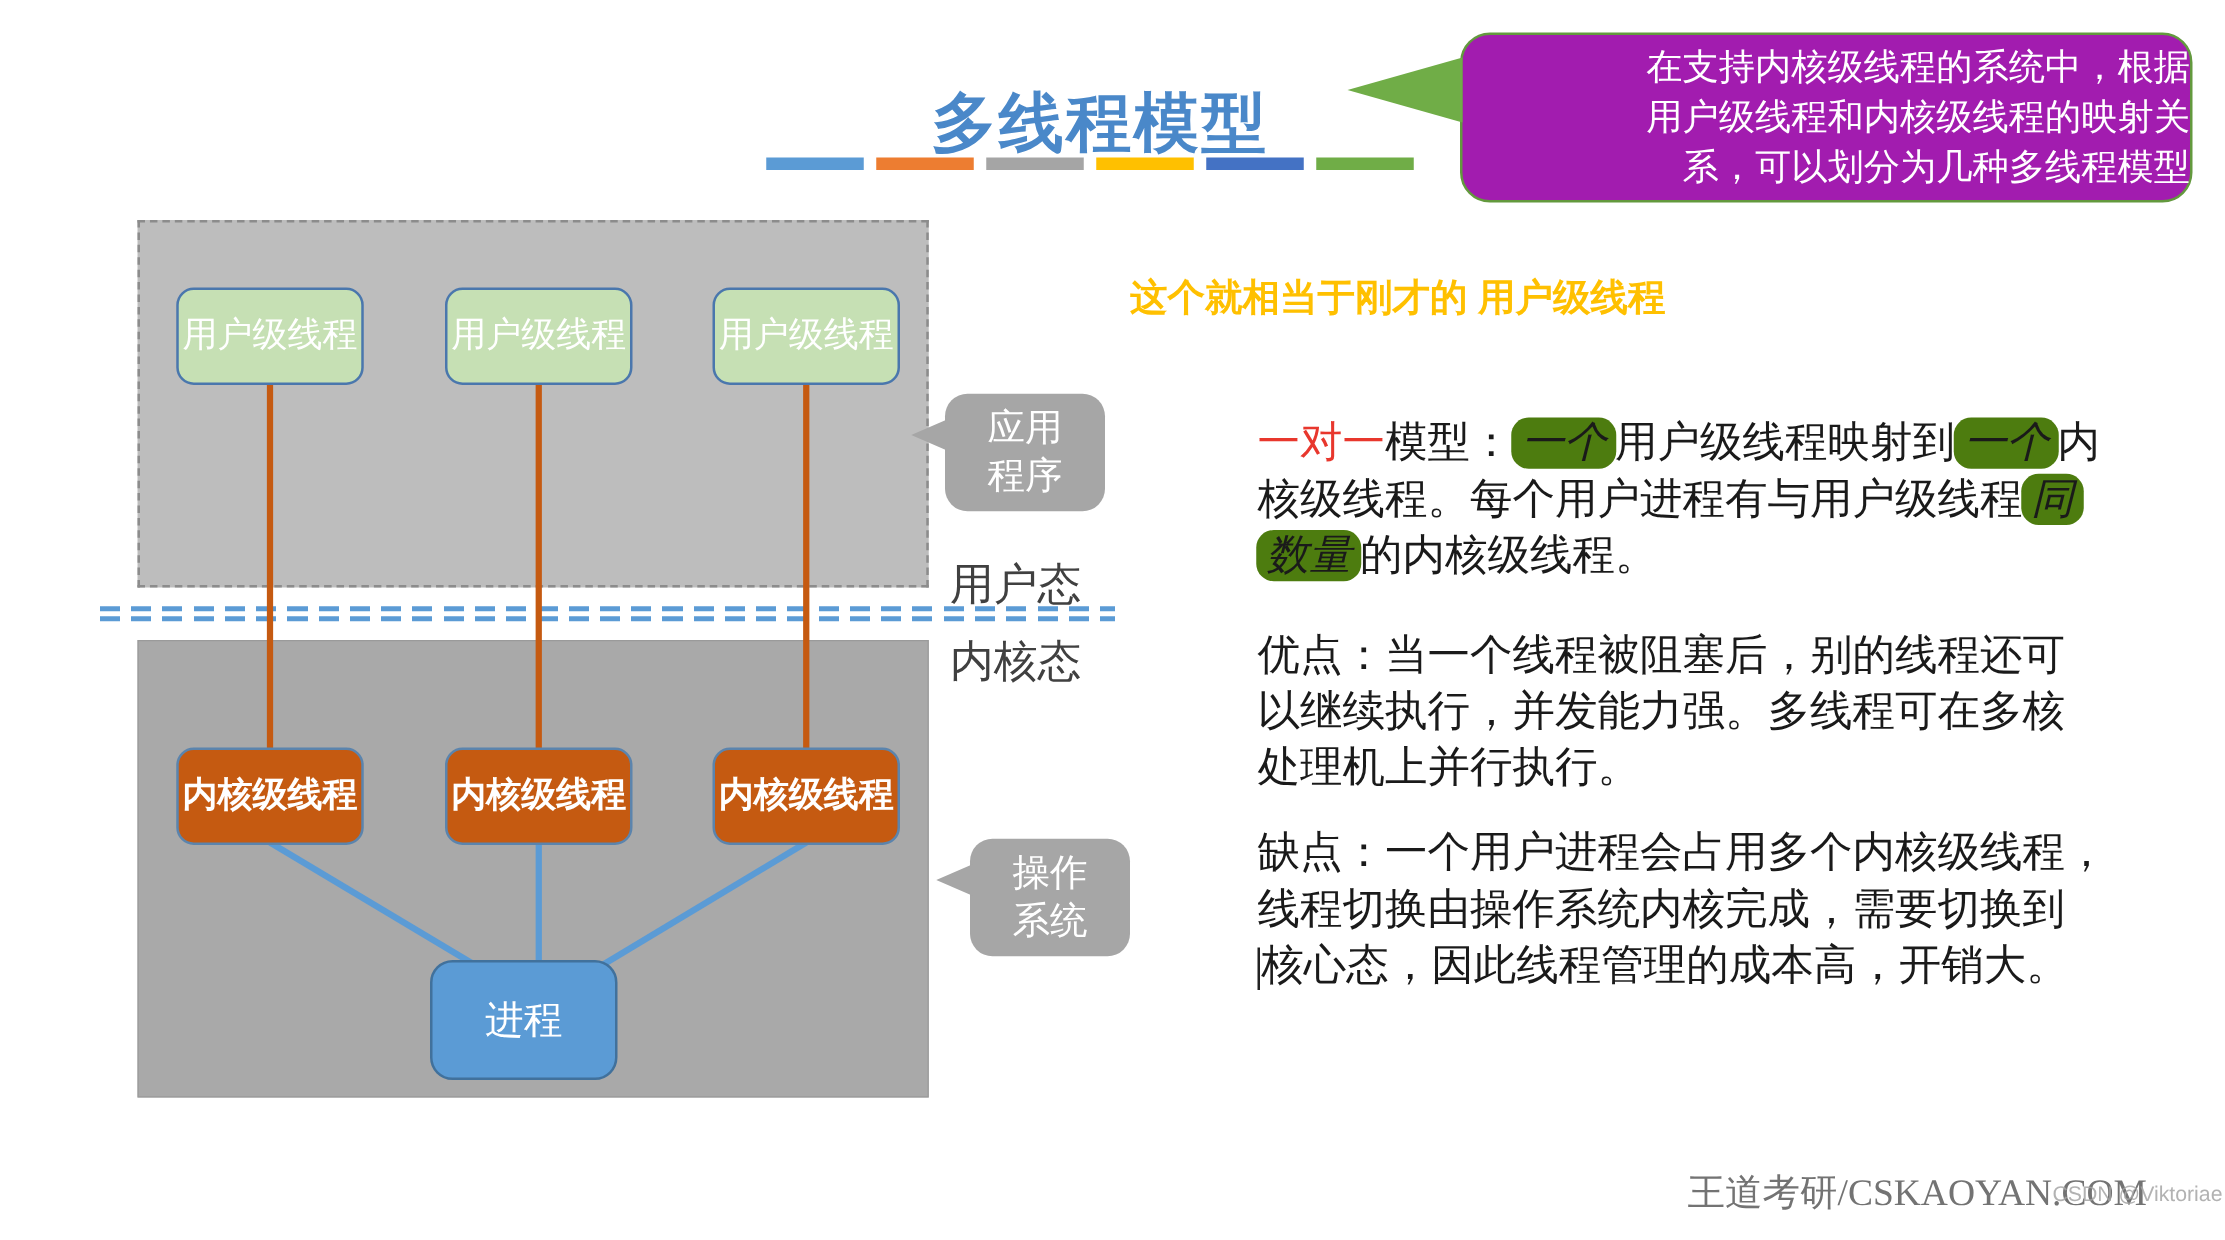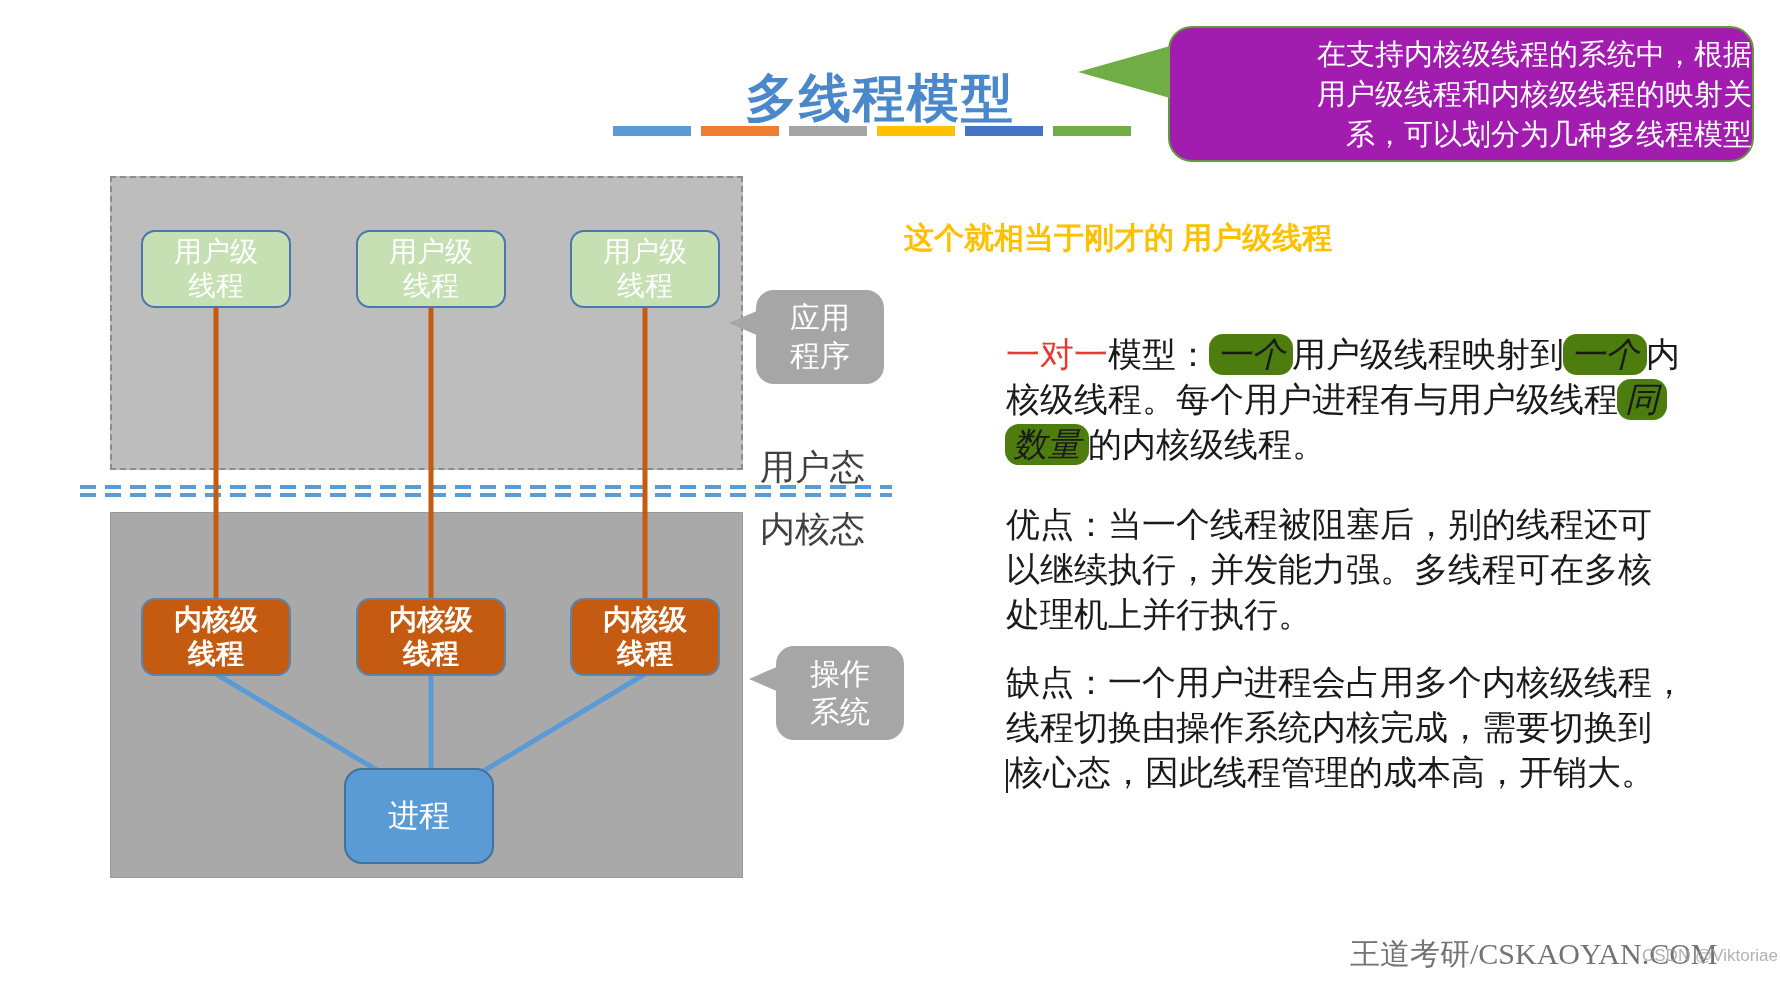--- a/index.html
+++ b/index.html
@@ -32,21 +32,21 @@
   }
 
   
   .user-space{left:110px;top:176px;width:633px;height:294px;background:#bdbdbd;
     border:2px dashed #8c8c8c;box-sizing:border-box;}
   .kernel-space{left:110px;top:512px;width:633px;height:366px;background:#a9a9a9;
     border:1px solid #9a9a9a;box-sizing:border-box;}
 
   .tbox{
     width:150px;height:78px;border-radius:14px;box-sizing:border-box;z-index:3;
-    display:flex;flex-direction:column;justify-content:center;align-items:center;
+    display:flex;flex-direction:row;justify-content:center;align-items:center;
     color:#ffffff;font-size:28px;line-height:34px;text-align:center;
   }
   .tbox.green{background:#C6E0B4;border:2px solid #4a77ad;}
   .tbox.orange{background:#C55A11;border:2px solid #5b84ad;font-weight:bold;}
   .process-box{
     left:344px;top:768px;width:150px;height:96px;background:#5B9BD5;
     border:2px solid #41719C;border-radius:18px;box-sizing:border-box;z-index:3;
     display:flex;justify-content:center;align-items:center;
     color:#ffffff;font-size:31px;
   }
@@ -56,21 +56,21 @@
     background:repeating-linear-gradient(90deg,#5B9BD5 0 16px,rgba(0,0,0,0) 16px 25px);
   }
   .mode-label{font-size:35px;color:#404040;z-index:3;}
 
   .connector-svg{left:0;top:0;z-index:2;pointer-events:none;}
 
   
   .callout{
     width:128px;height:94px;background:#A6A6A6;border-radius:18px;z-index:3;
     display:flex;flex-direction:column;justify-content:center;align-items:center;
-    color:#ffffff;font-size:30px;line-height:38px;text-align:center;
+    color:#ffffff;font-size:30px;line-height:38px;text-align:center;margin-top:25px;
   }
   .callout-tail{
     left:-27px;top:20px;width:0;height:0;
     border-top:13px solid transparent;border-bottom:13px solid transparent;
     border-right:30px solid #A6A6A6;
   }
 
   
   .annotation{
     left:904px;top:218px;

